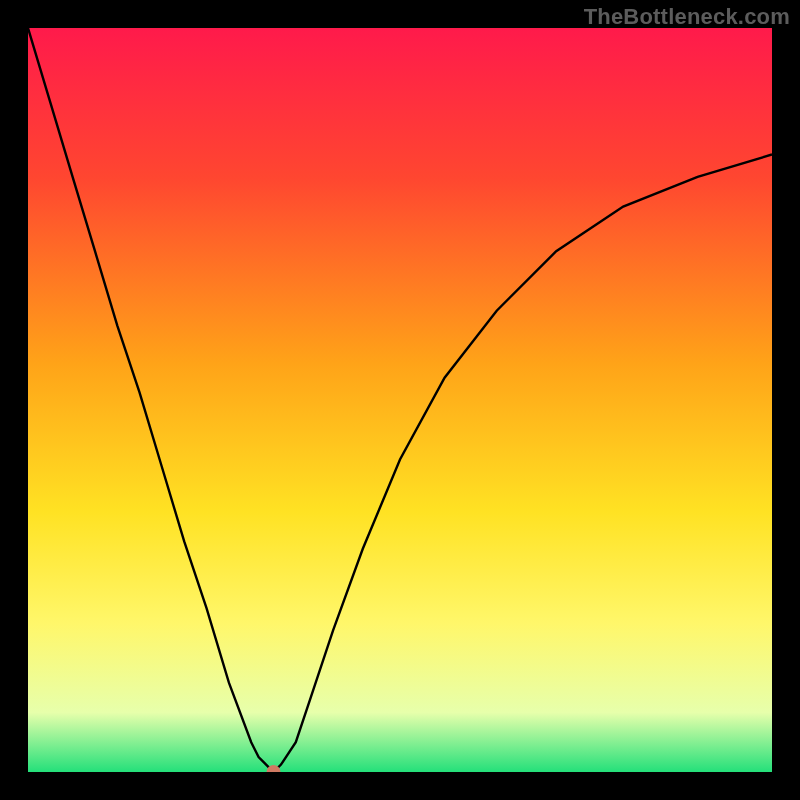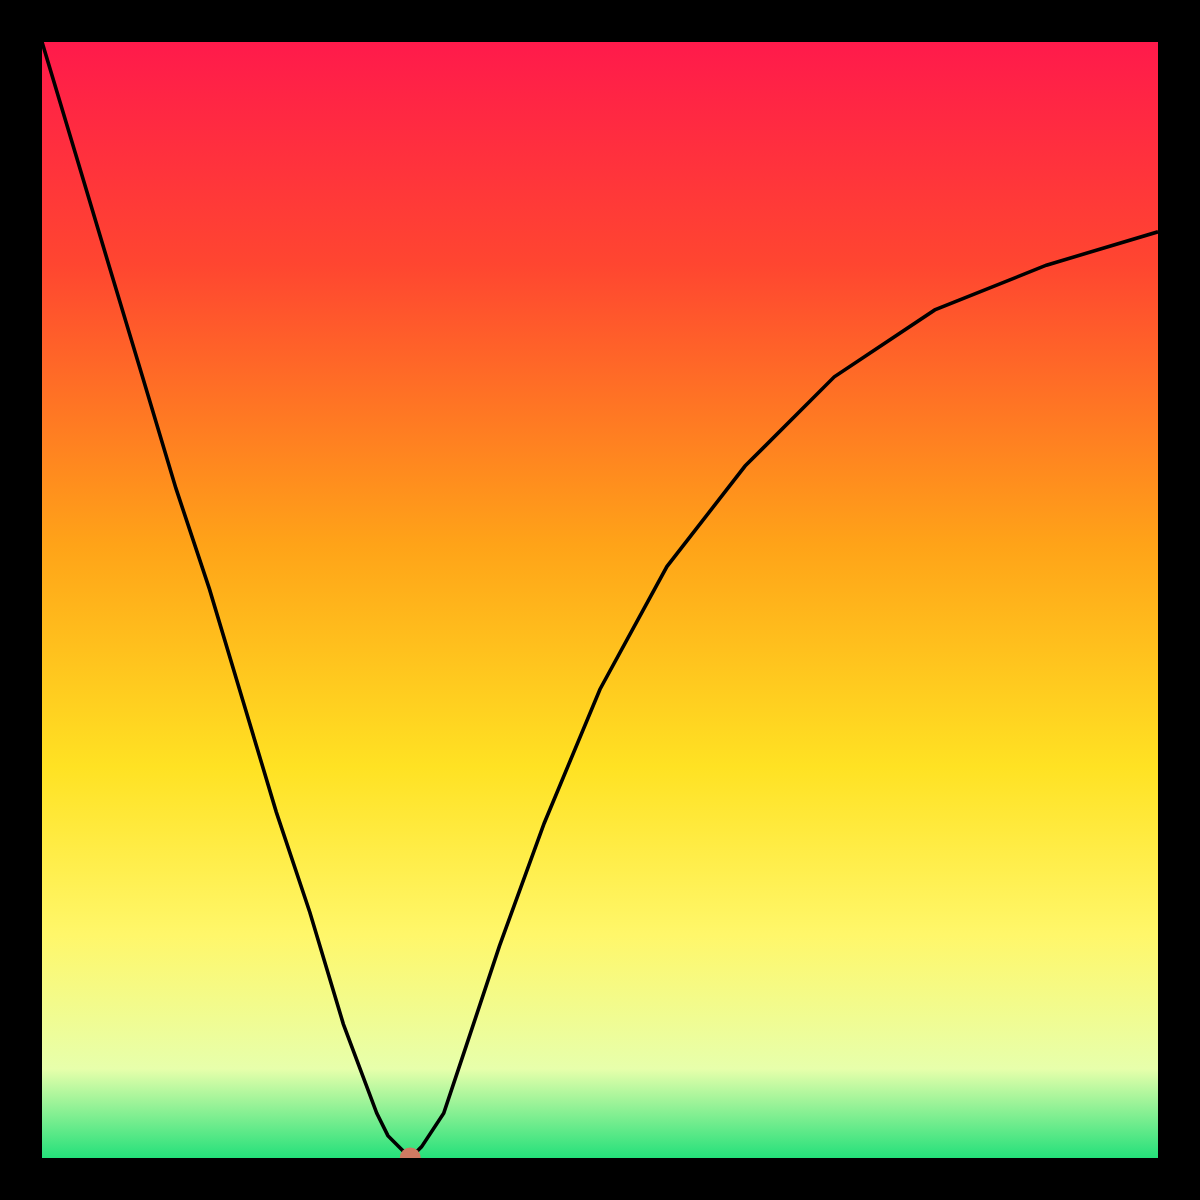--- a/index.html
+++ b/index.html
@@ -37,20 +37,21 @@
   .plot svg {
     display: block;
     width: 744px;
     height: 744px;
   }
 </style>
 </head>
 <body>
 
 <div class="frame">
+  <div class="watermark">TheBottleneck.com</div>
 
   <div class="plot">
     <svg id="chart-svg" viewBox="0 0 744 744">
       <defs>
         <linearGradient id="bg-grad" x1="0" y1="0" x2="0" y2="1">
             <stop offset="0%" stop-color="#ff1a4b"></stop>
             <stop offset="20%" stop-color="#ff4630"></stop>
             <stop offset="45%" stop-color="#ffa318"></stop>
             <stop offset="65%" stop-color="#ffe223"></stop>
             <stop offset="80%" stop-color="#fff76a"></stop>

